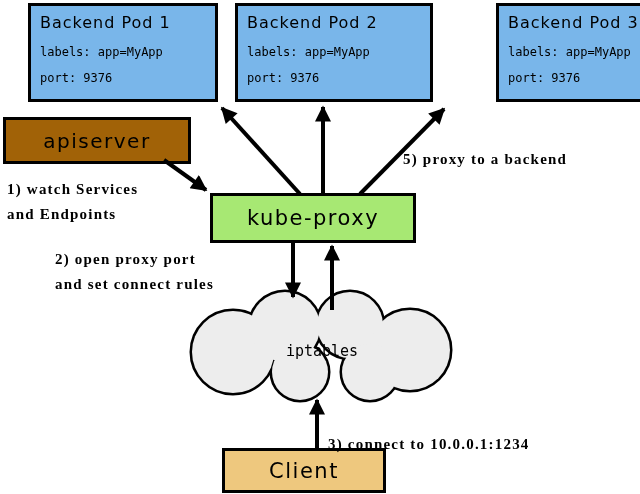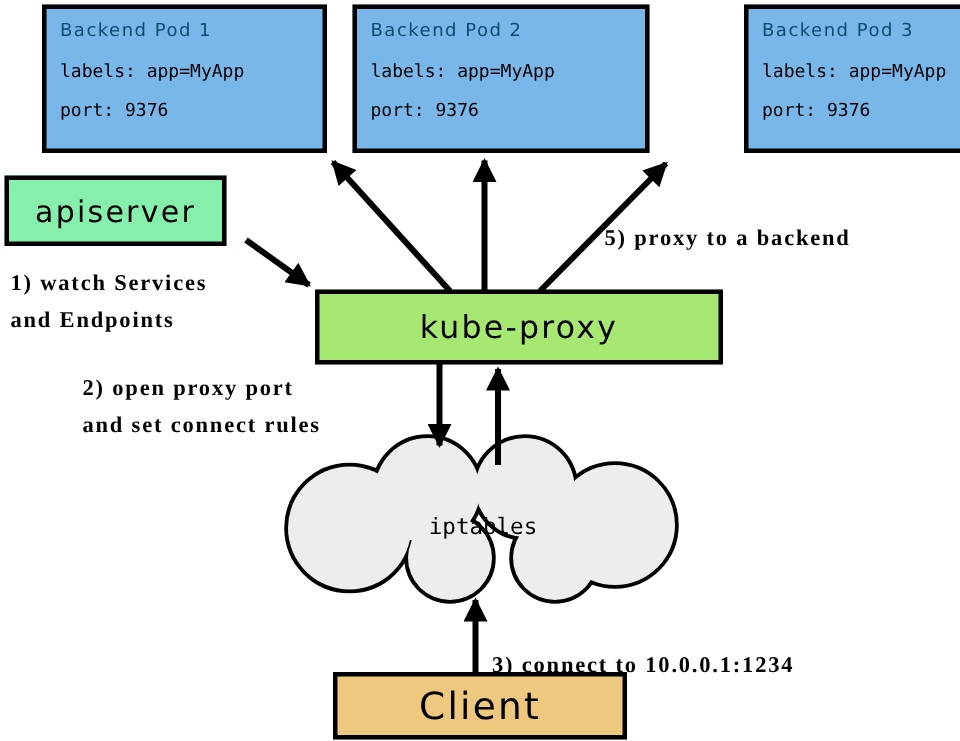--- a/index.html
+++ b/index.html
@@ -17,38 +17,38 @@
     box-sizing:border-box;
   }
   .pod{
     background:#79b6ea;
     width:190px;height:99px;
     top:3px;
     padding:5px 9px;
   }
   .pod-title{
     font-family:"DejaVu Sans", sans-serif;
-    font-size:12px;letter-spacing:1px;
-    color:#0c4a6e;margin:2px 0 7px 0;
+    font-size:16px;letter-spacing:1px;
+    color:#000000;margin:2px 0 7px 0;
     white-space:nowrap;
   }
   .pod-line{
     font-family:"DejaVu Sans Mono", monospace;
     font-size:12px;line-height:26px;
     color:#000;white-space:nowrap;
   }
   .titlebox{
     display:flex;align-items:center;justify-content:center;
     font-family:"DejaVu Sans", sans-serif;
     font-size:20px;letter-spacing:1.5px;color:#000;
     white-space:nowrap;
   }
-  .apiserver{left:3px;top:117px;width:148px;height:47px;background:#86efac;}
-  .kubeproxy{left:210px;top:193px;width:272px;height:50px;background:#a7e873;font-size:21px;}
-  .client{left:222px;top:448px;width:196px;height:45px;background:#eec87e;font-size:25px;}
+  .apiserver{left:3px;top:117px;width:188px;height:47px;background:#a16207;}
+  .kubeproxy{left:210px;top:193px;width:206px;height:50px;background:#a7e873;font-size:21px;}
+  .client{left:222px;top:448px;width:164px;height:45px;background:#eec87e;font-size:21px;}
   
   .step{
     position:absolute;
     font-family:Liberation Serif, serif;
     font-weight:bold;
     font-size:15px;letter-spacing:1.2px;
     line-height:25px;color:#000;
     white-space:nowrap;
   }
   .step-1{left:7px;top:177px;}

